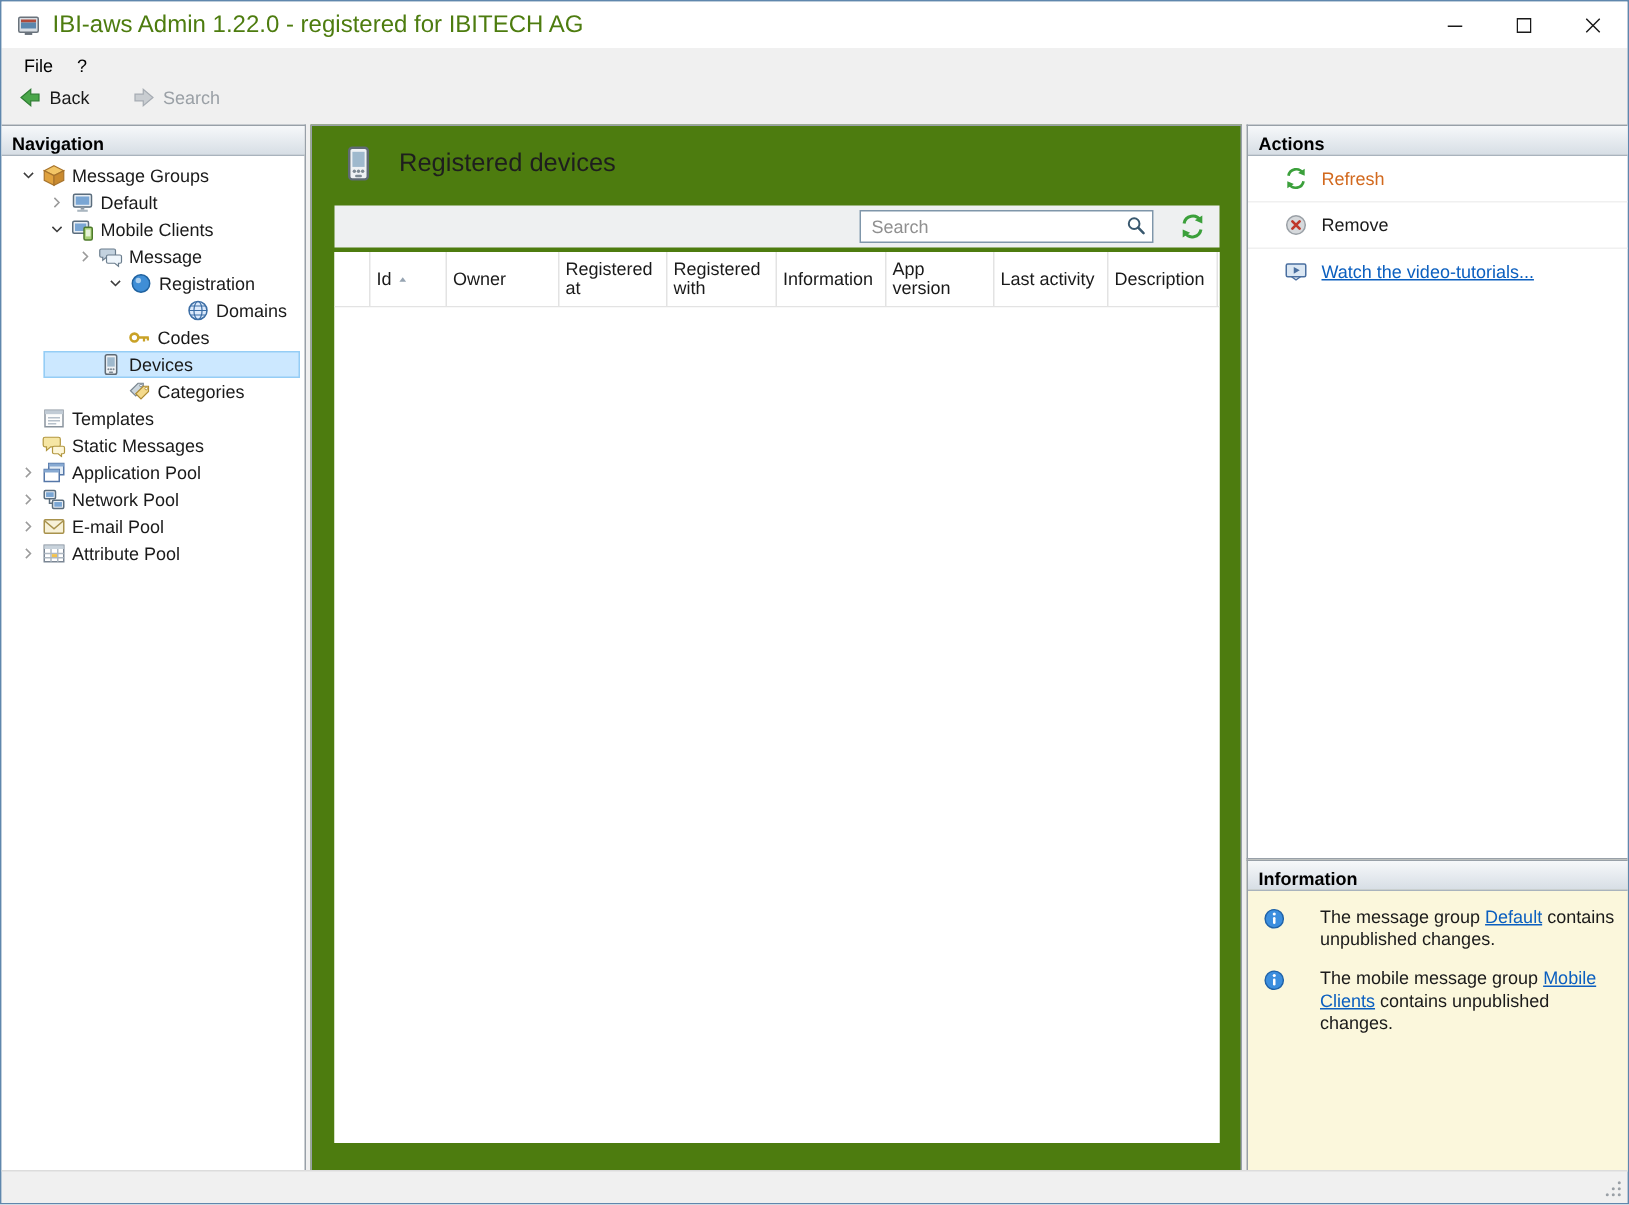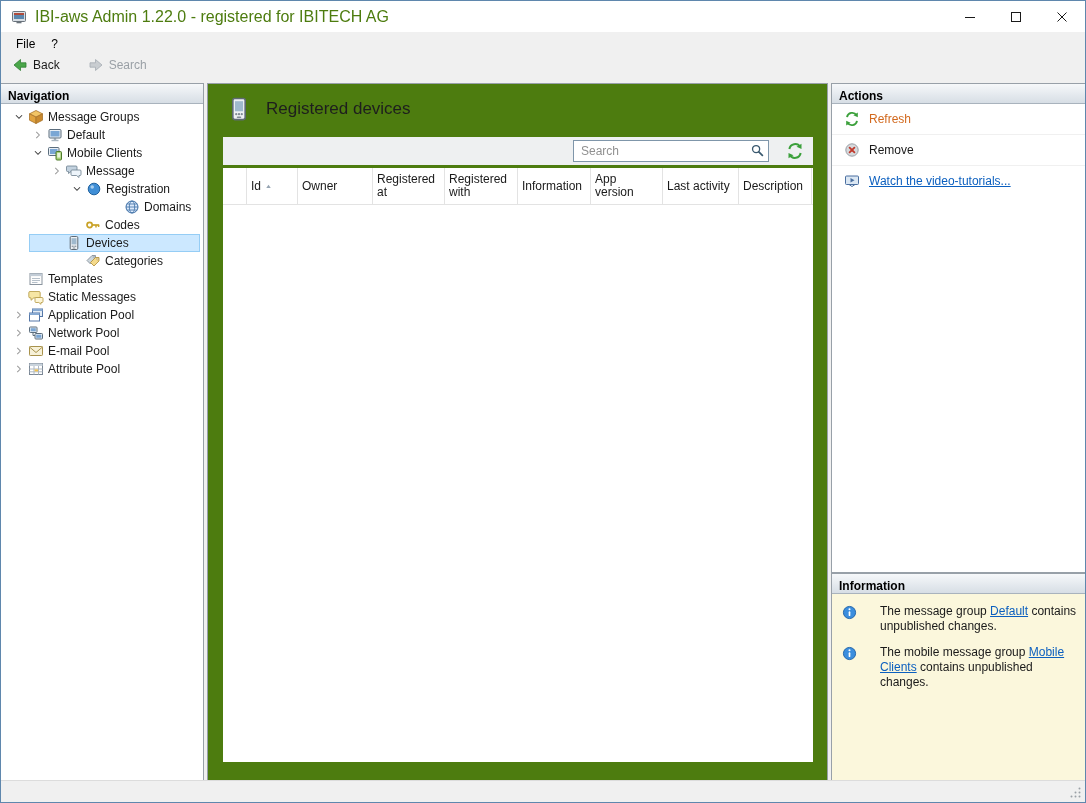--- a/index.html
+++ b/index.html
@@ -48,21 +48,21 @@
   .search-icon{position:absolute;right:4px;top:3px;display:flex}
   .band-refresh{margin:0 9px 0 17px;display:flex;cursor:default}
   .list{position:absolute;top:84px;left:15px;width:590px;height:594px;background:#fff}
   .list-header{display:flex;height:37px;border-bottom:1px solid #e3e3e3;background:#fff}
   .hcell{display:flex;align-items:center;padding:2px 4px;border-right:1px solid #e3e3e3;font-size:12px;line-height:13px;color:#1a1a1a;overflow:hidden}
   .hcell .sort{margin-left:3px;flex:none}
   .list-body{height:557px;background:#fff}
 
   
   .actions-panel{position:absolute;left:830px;top:82px;width:256px;height:490px;background:#fff;border:1px solid #98a0a8;border-right:none}
-  .action-item{display:flex;align-items:center;gap:9px;padding:7px 12px;border-bottom:1px solid #f0f0f0;cursor:default}
+  .action-item{display:flex;align-items:center;gap:9px;padding:7px 24px;border-bottom:1px solid #f0f0f0;cursor:default}
   .action-item:last-child{border-bottom:none}
   .aicon{width:16px;height:16px;flex:none;display:flex}
   .alabel.hot{color:#d2691e}
   .alabel.normal{color:#1a1a1a}
   .alabel.link{color:#0b5fbf;text-decoration:underline}
 
   
   .info-panel{position:absolute;left:830px;top:572px;width:256px;height:208px;border:1px solid #98a0a8;border-right:none;background:#fbf7dc}
   .info-body{padding:10px 10px;display:flex;flex-direction:column;gap:11px;background:#fbf7dc;height:187px}
   .info-note{display:flex;gap:23px;align-items:flex-start;line-height:15px}

